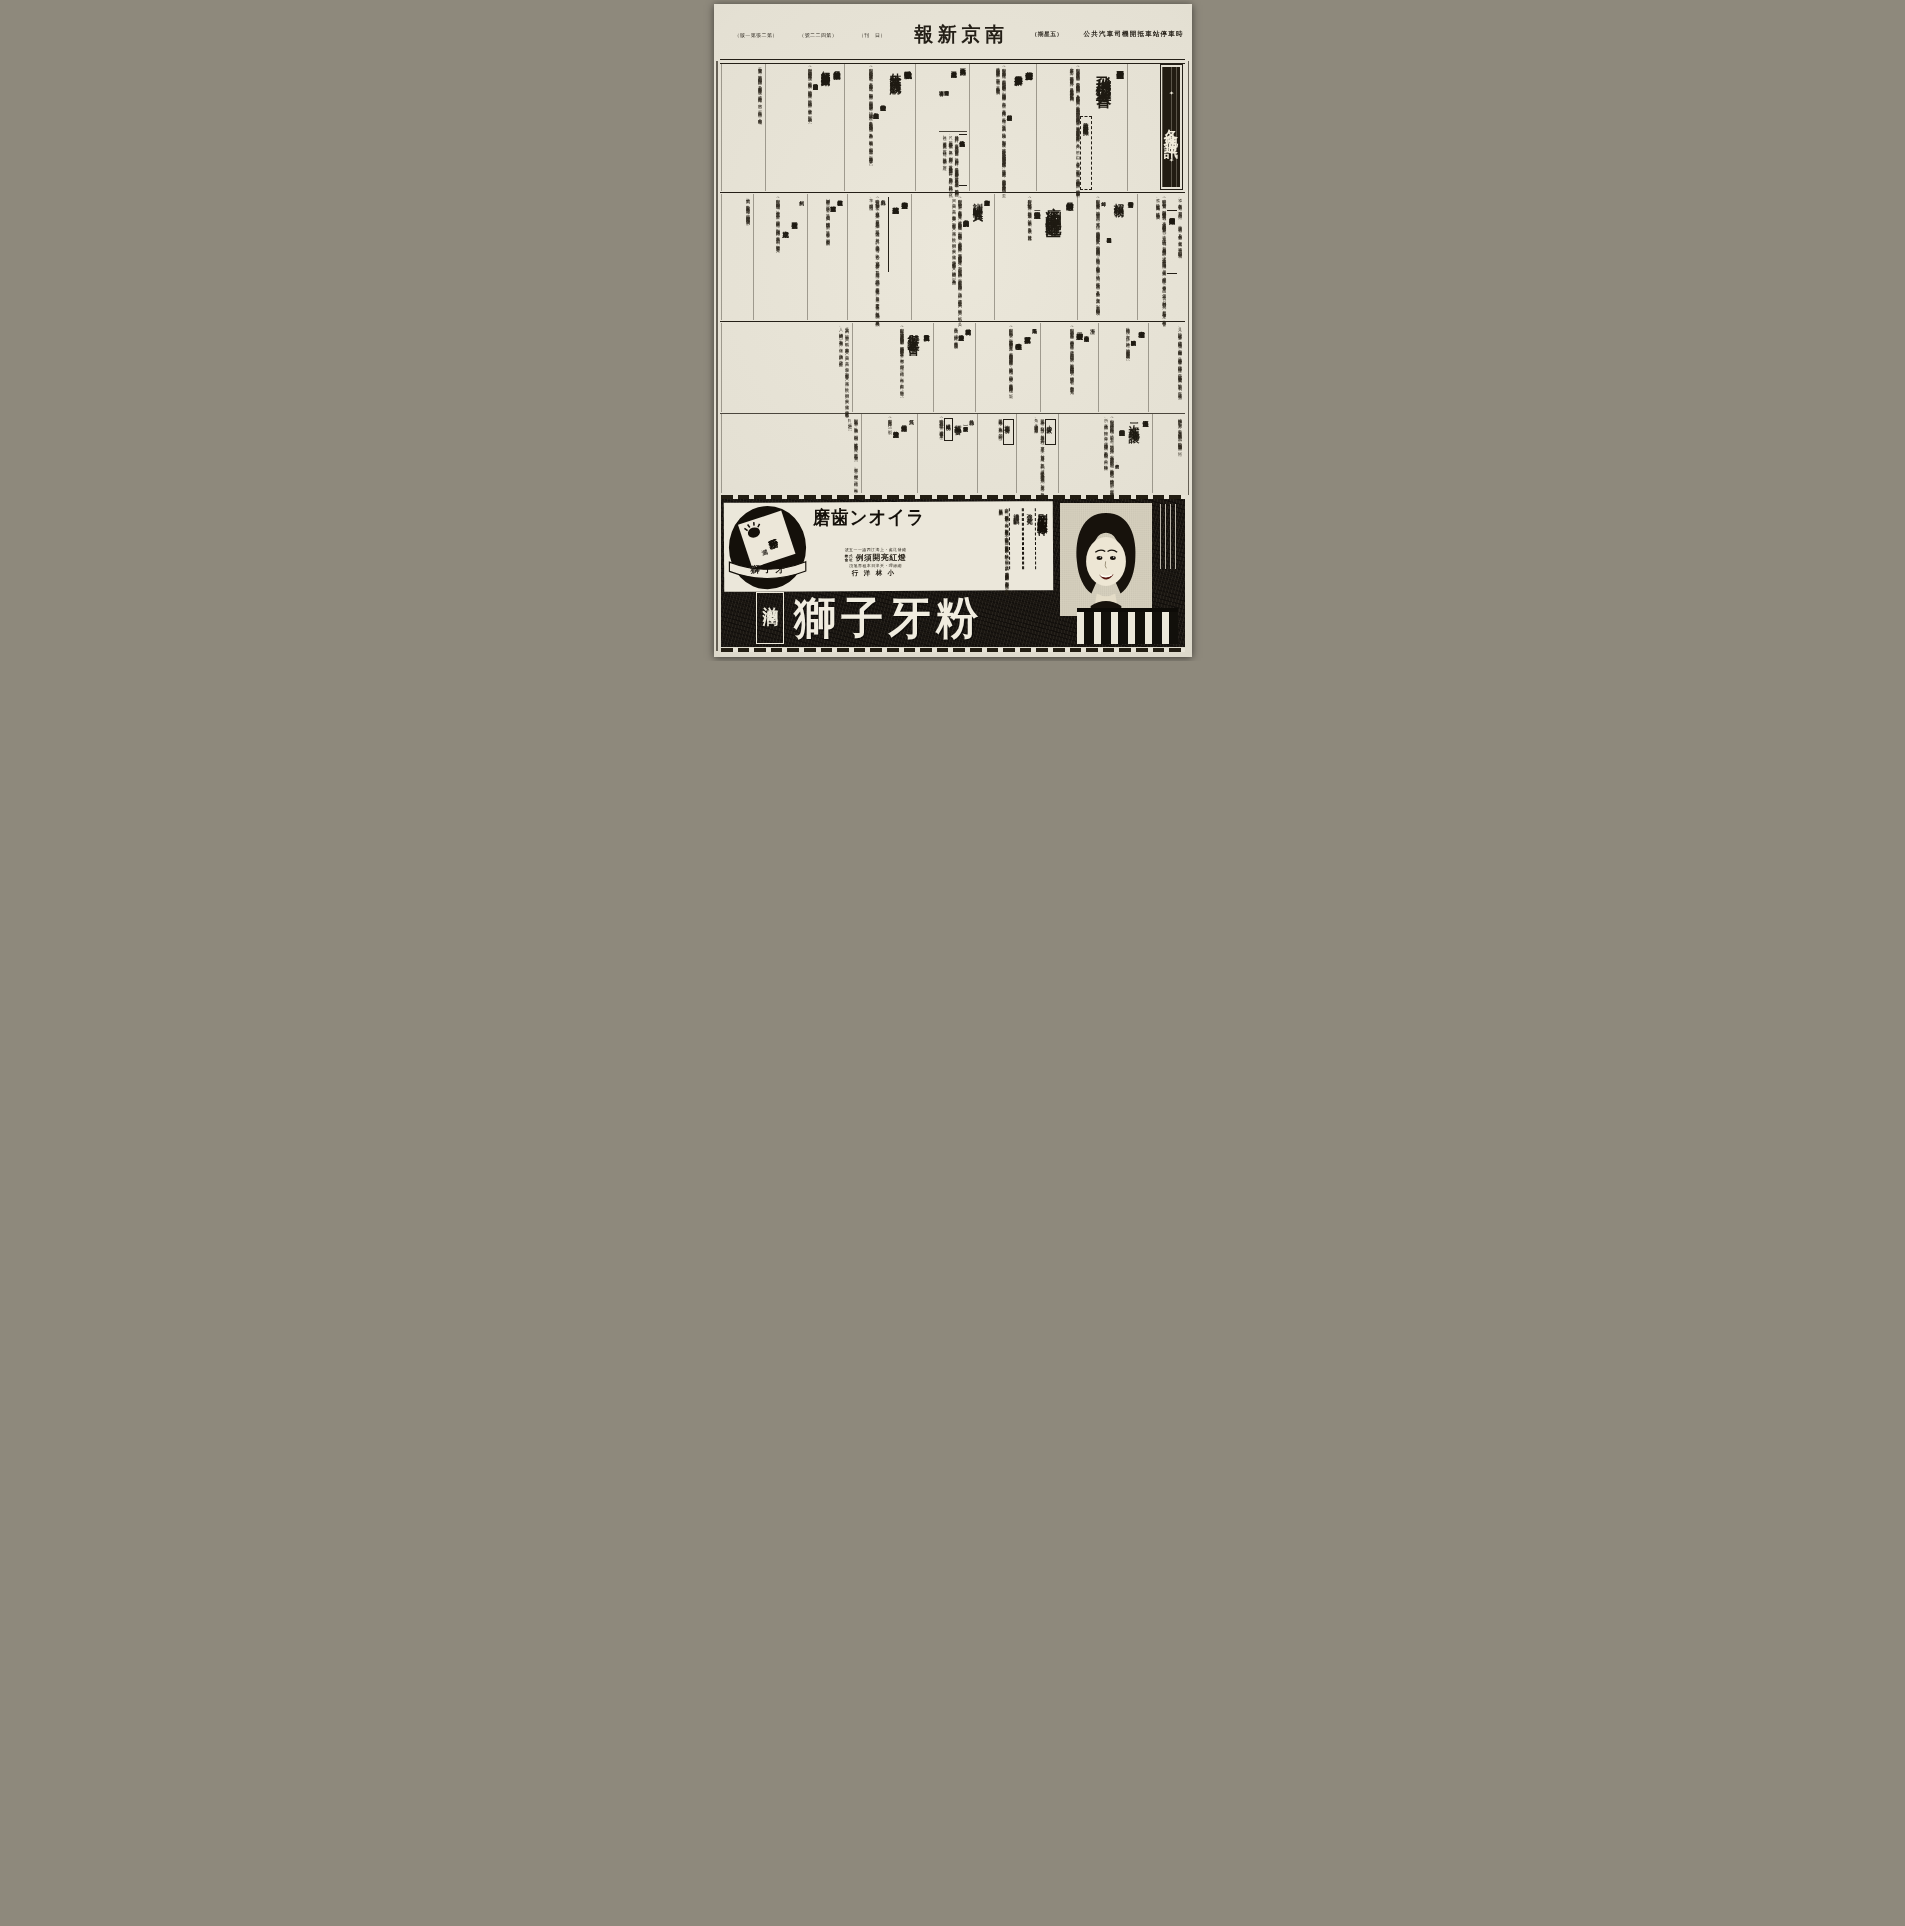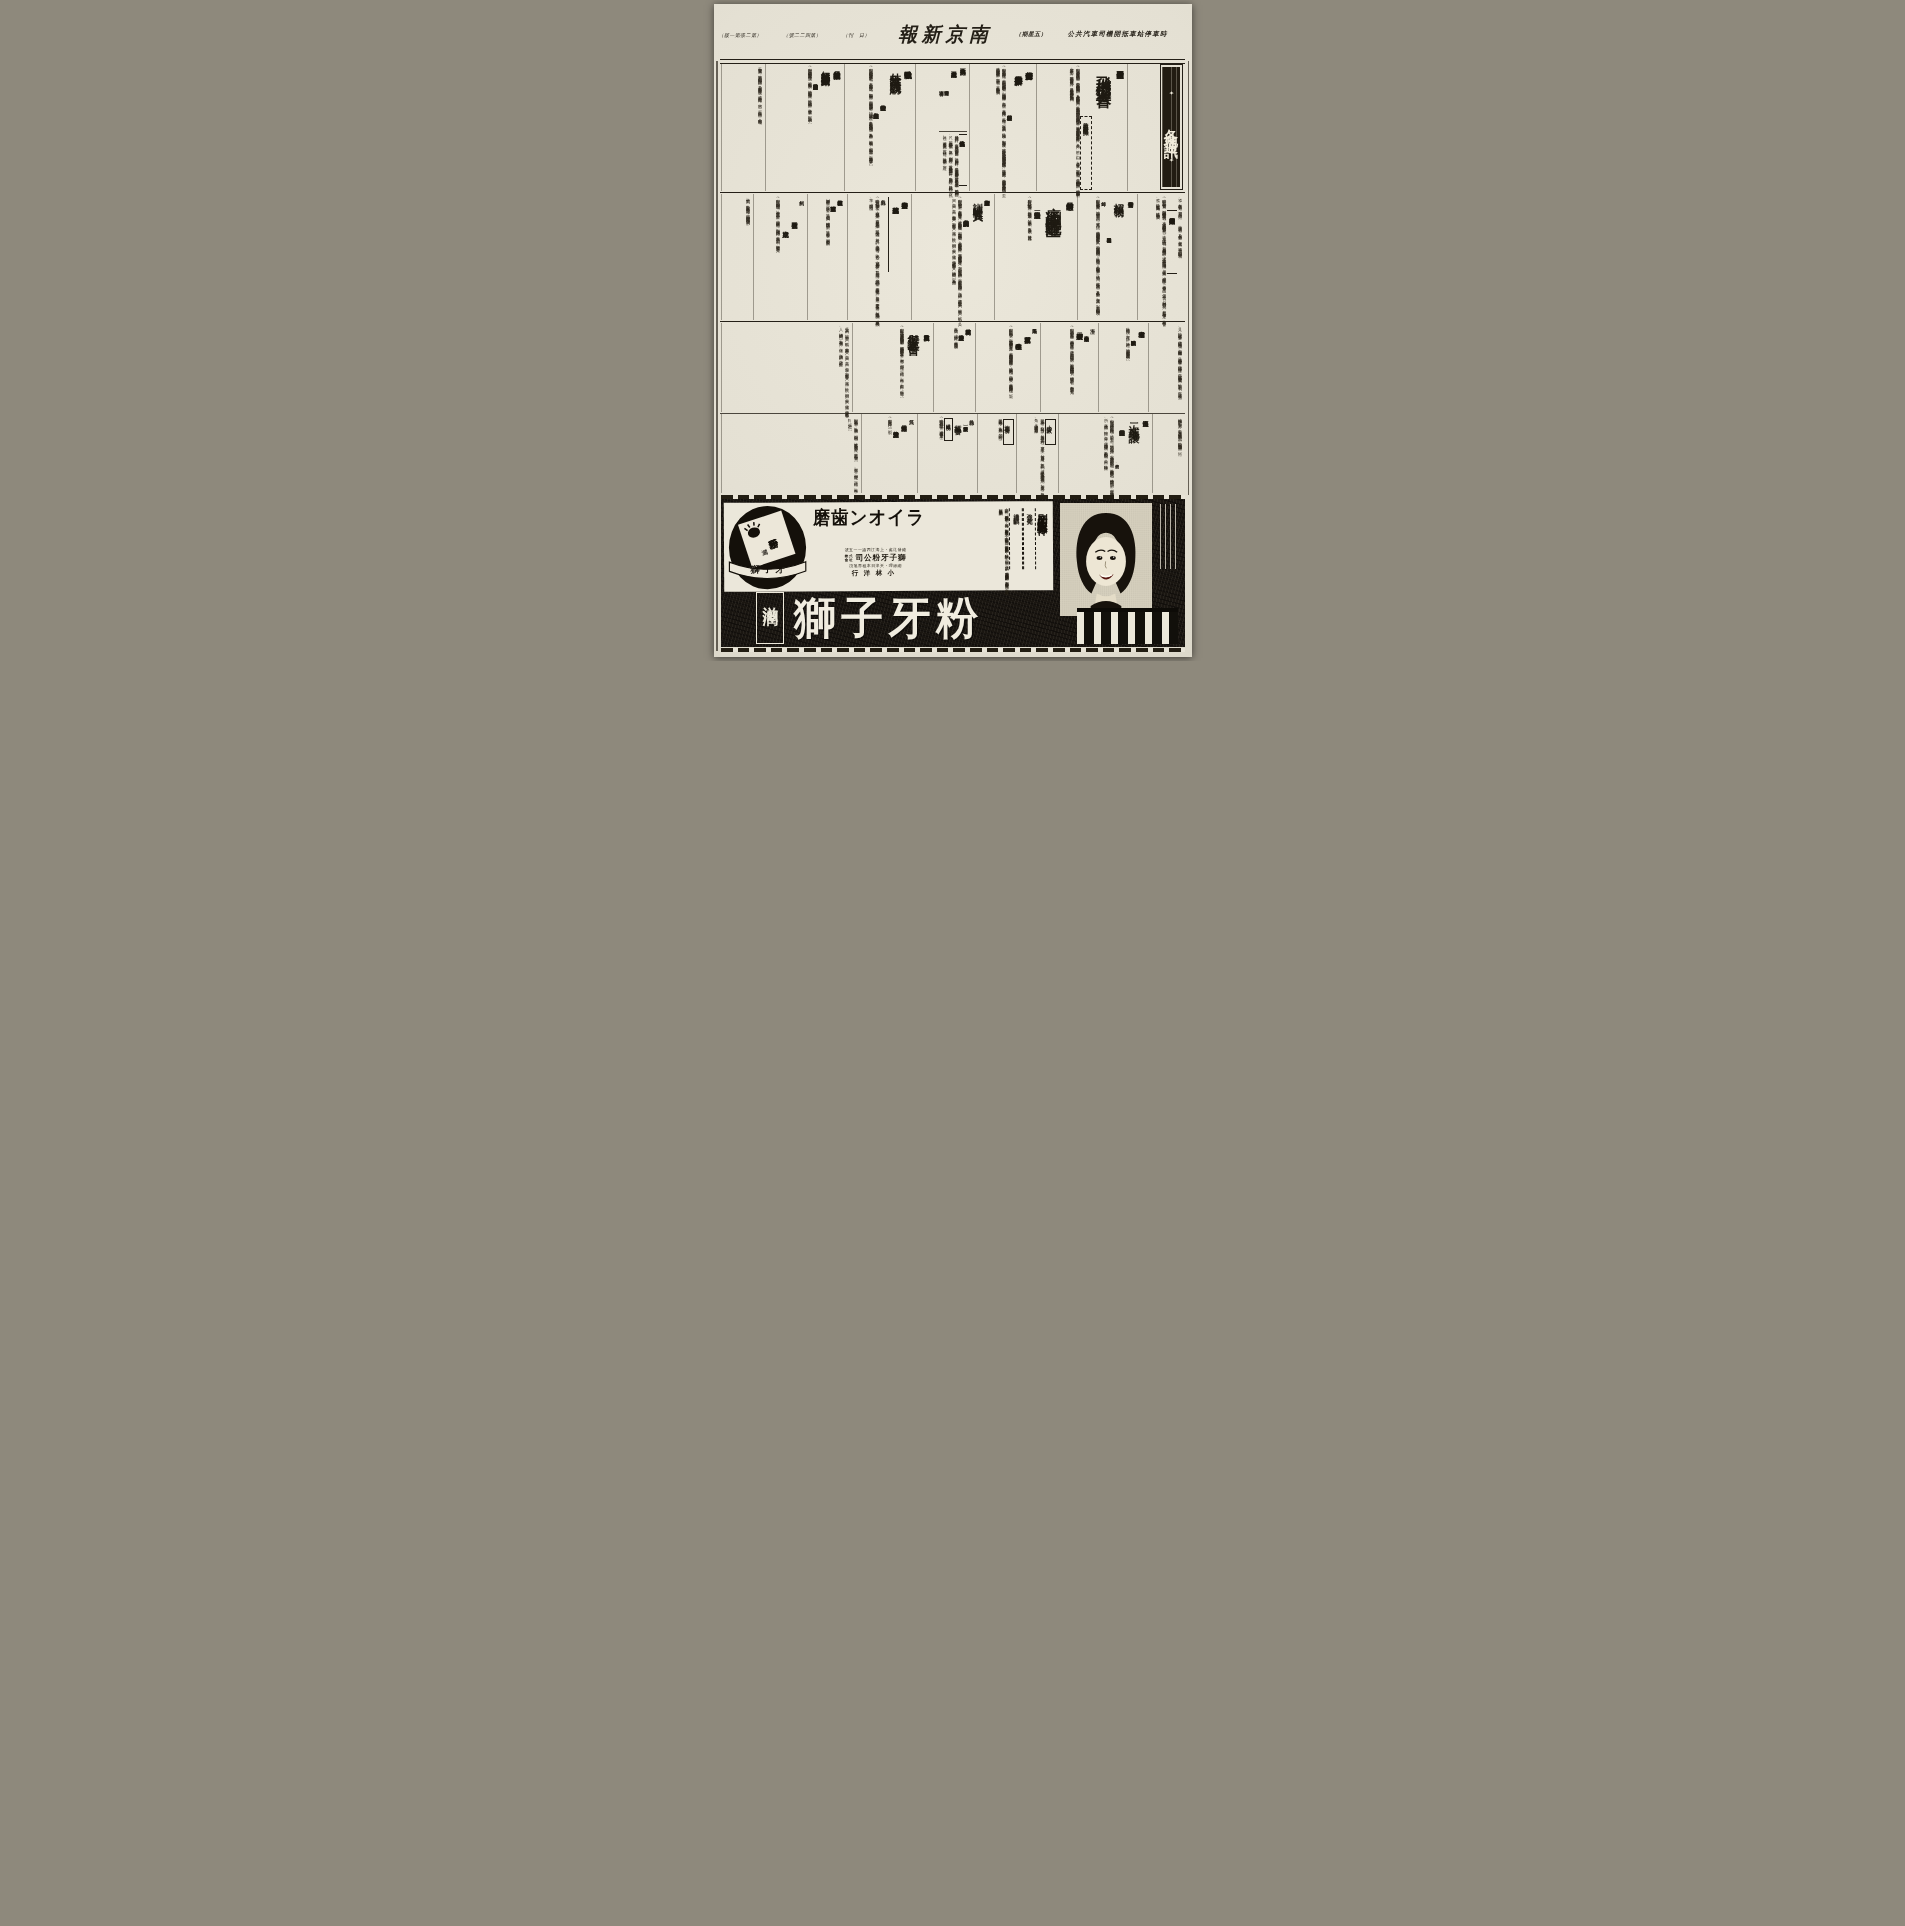--- a/index.html
+++ b/index.html
@@ -2,21 +2,21 @@
 <html style="font-size:6.2px"><head>
 <meta charset="utf-8">
 <style>
   html,body{margin:0;padding:0;background:#8e897c;font-family:"DejaVu Serif","Liberation Serif",serif;}
   .page{position:relative;width:478px;height:653px;margin:3.9px auto;overflow:hidden;color:#241f17;
     background:radial-gradient(120% 90% at 50% 38%,#ebe7da 0%,#e4e0d3 55%,#d7d3c4 100%);
     box-shadow:0 0.8px 7.7px rgba(0,0,0,.55);}
   .v{writing-mode:vertical-rl;text-orientation:upright;}
   .edge{position:absolute;background:rgba(34,28,18,.65);}
   
-  .head{position:absolute;top:10px;left:5px;right:11.6px;height:42px;display:flex;align-items:center;font-style:italic;}
+  .head{position:absolute;top:10px;left:21px;right:11.6px;height:42px;display:flex;align-items:center;}
   .head .small{font-size:5px;letter-spacing:0.4px;white-space:nowrap;}
   .masthead{font-size:19px;font-weight:900;letter-spacing:4.6px;white-space:nowrap;transform:scaleY(1.04);}
   .dateline-top{font-size:6.5px;font-weight:700;letter-spacing:1.2px;white-space:nowrap;}
   .rule-double{position:absolute;left:6.2px;right:6.2px;height:2.7px;border-top:1.5px solid #241f17;border-bottom:0.6px solid #241f17;}
   .rule{position:absolute;left:6.2px;right:6.2px;border-top:1px solid #241f17;}
   .rule-thin{position:absolute;left:6.2px;right:6.2px;border-top:0.6px solid rgba(36,31,23,.8);}
   
   .band{position:absolute;left:7px;width:464px;writing-mode:vertical-rl;text-orientation:upright;}
   .art{box-sizing:border-box;border-left:0.4px solid rgba(40,34,24,.38);padding:0.8px 1.9px;position:relative;}
   .bd{font-size:4px;line-height:1.55;letter-spacing:0.6px;color:#2d2able;color:#2d271d;text-align:justify;}
@@ -307,21 +307,21 @@
           </g>
           <path d="M6,148 Q105,186 204,148 L204,172 Q105,210 6,172 Z" fill="#ece7d9" stroke="#14100a" stroke-width="3"></path>
           <text x="105" y="175" font-size="24" font-weight="bold" fill="#14100a" text-anchor="middle">獅 子 牙</text>
         </svg>
       </div>
 
       <div class="ad-brand">磨歯ンオイラ</div>
 
       <div class="ad-co">
         <div class="l1">號五一一路西江海上・處送發總</div>
-        <div class="l2"><span class="corp">株式會社</span><span>司公粉牙子獅</span></div>
+        <div class="l2"><span class="corp">株式會社</span><span>例須開亮紅燈</span></div>
         <div class="l3">街旭界租本日津天・理經總</div>
         <div class="l4">行洋林小</div>
       </div>
 
       <div class="ad-copy v">
         <div class="ad-slogan">刷牙的四大絕對條件！</div>
         <div class="ad-benefit">強化・美化</div>
         <div class="ad-benefit">清掃・防齲</div>
         <div class="ad-body">獅子牙粉，才能把這個重要功能，完全具備，你如果在每天早晨晚上，不斷的常々兒愛用他，管保一定刷出強而美的齒牙，殺除細菌，揩出口臭，又防齲牙，越愛用越就得看完全無缺的齒牙，那麼不但看得漂亮，而且還能確保康健的第一關了。</div>
       </div>

